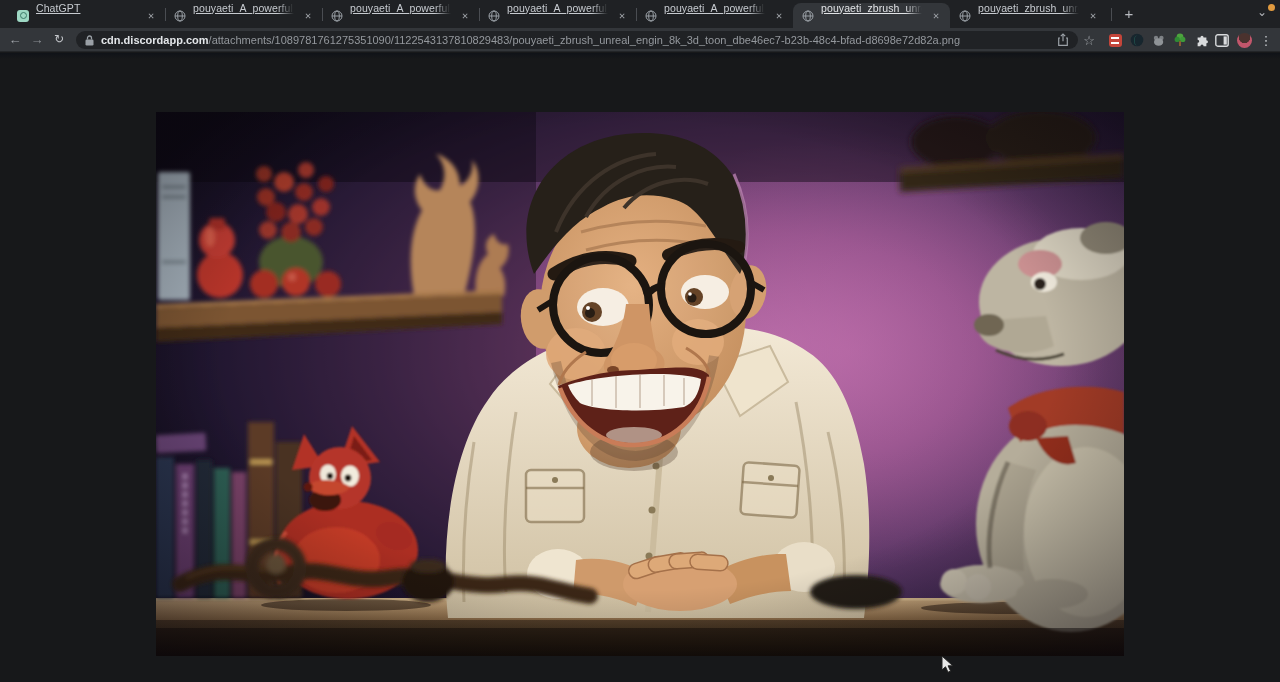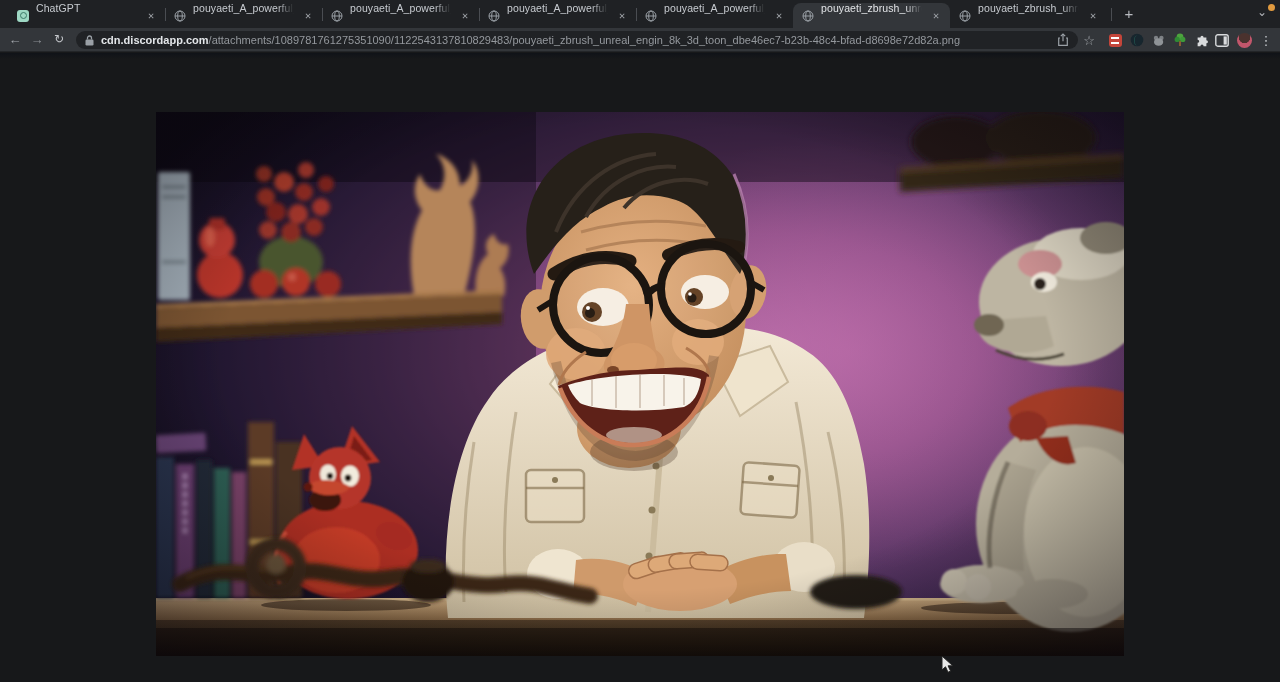--- a/index.html
+++ b/index.html
@@ -8,21 +8,21 @@
   .window { position:relative; width:1280px; height:682px; }
 
   
   .tabstrip { position:absolute; top:0; left:0; right:0; height:28px; background:#1f2124; }
   .tab { position:absolute; top:3px; height:25px; width:157px; display:flex; align-items:center;
     padding:0 7px 0 9px; border-radius:8px 8px 0 0; cursor:default; }
   .tab.active { background:#33363a; }
   .tab-title { flex:1; font-size:10.5px; color:#c7cbd0; white-space:nowrap; overflow:hidden;
     margin:0 5px 16px 7px; letter-spacing:.1px;
     -webkit-mask-image:linear-gradient(to right,#000 82%,transparent 98%);
-            mask-image:linear-gradient(to right,#000 82%,transparent 98%); }
+            mask-image:linear-gradient(to right,#000 82%,transparent 98%);text-decoration:underline; }
   .tab.active .tab-title { color:#e1e3e6; }
   .tab-close { font-size:8.5px; color:#9da1a6; width:14px; height:14px; line-height:14px;
     text-align:center; border-radius:50%; flex:0 0 auto; }
   .fav { width:12px; height:12px; flex:0 0 auto; }
   .chatgpt-fav { border-radius:3px; background:#9ed8c4; position:relative; }
   .chatgpt-fav::after { content:""; position:absolute; inset:2.5px; border-radius:50%;
     border:1.6px solid #3c7a68; }
   .tab-sep { position:absolute; top:8px; width:1px; height:13px; background:#4a4d52; }
   .newtab-btn { position:absolute; left:1118px; top:5px; width:22px; height:19px; color:#b9bcc1;
     font-size:15px; line-height:18px; text-align:center; font-weight:400; }

